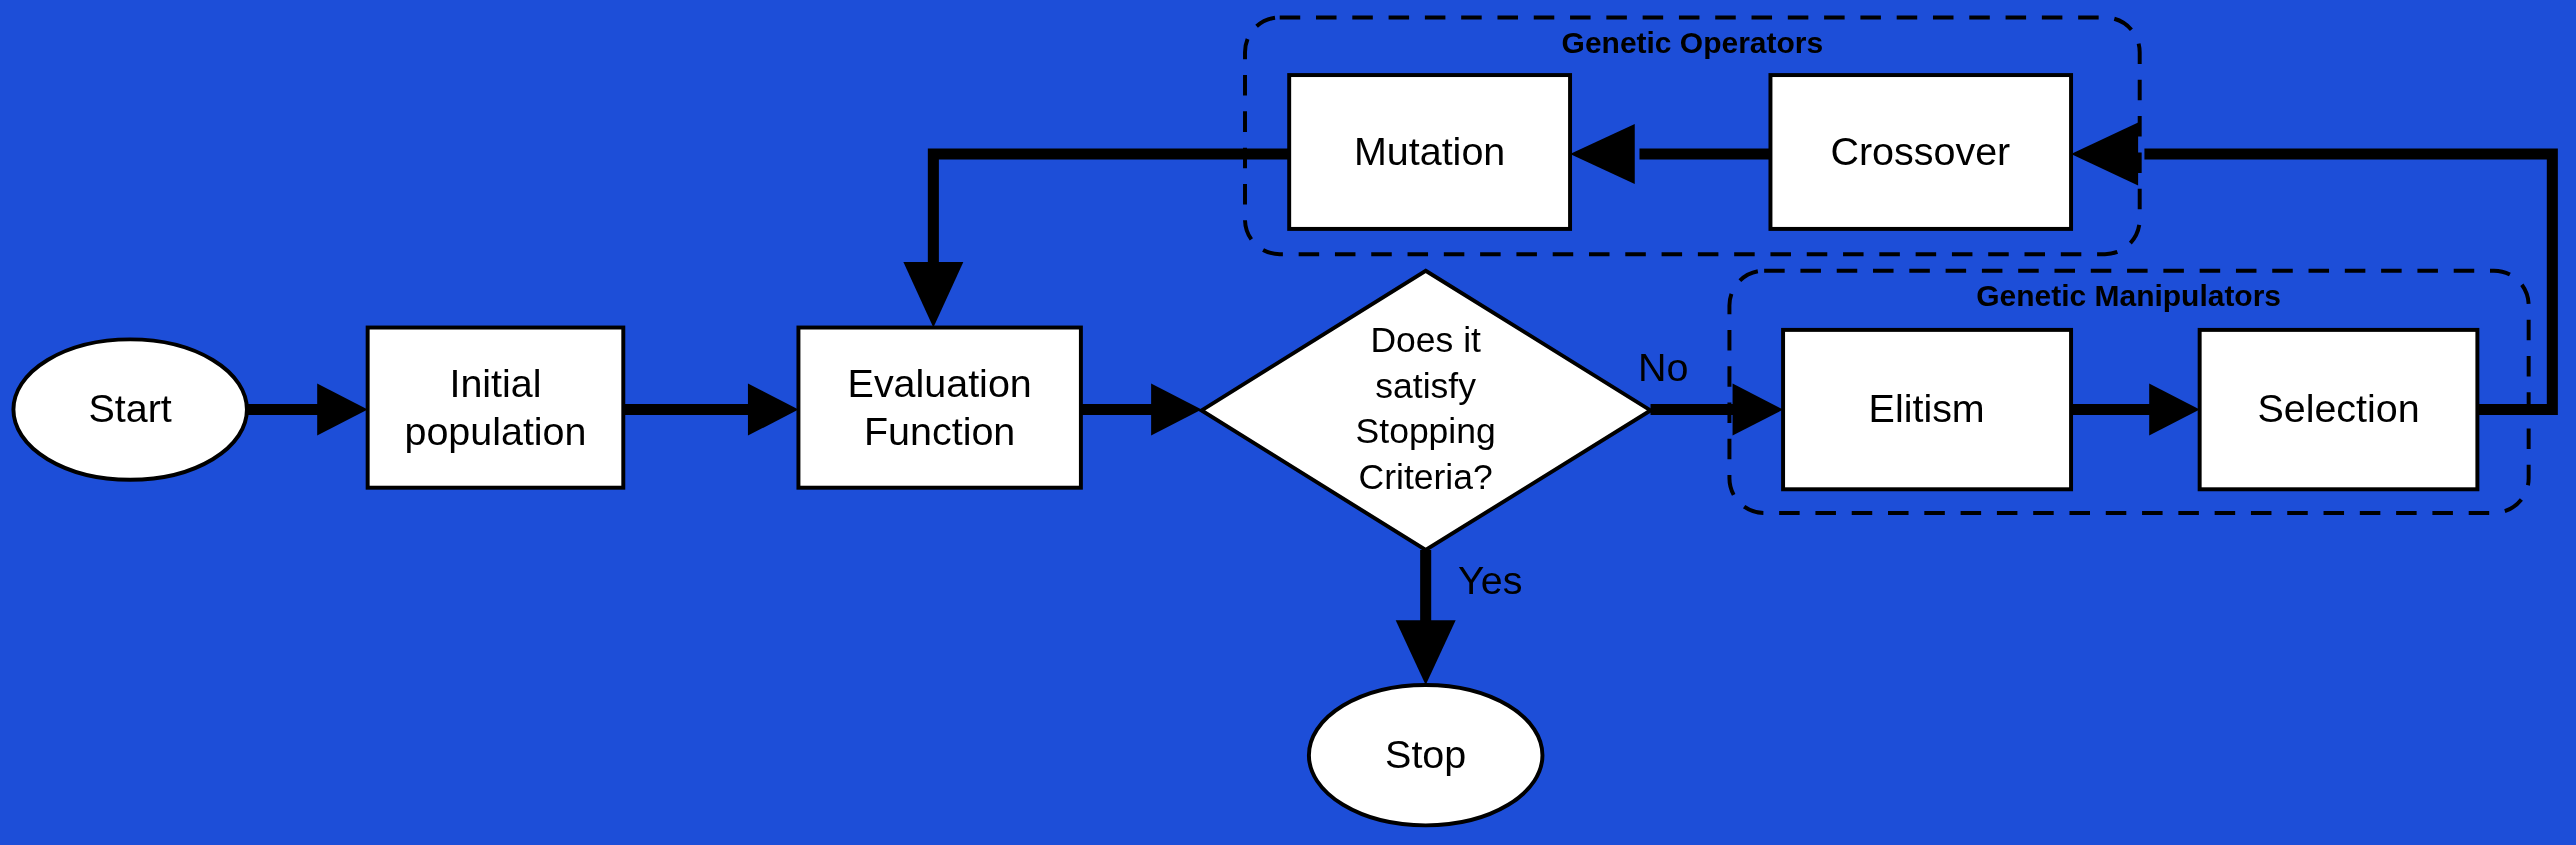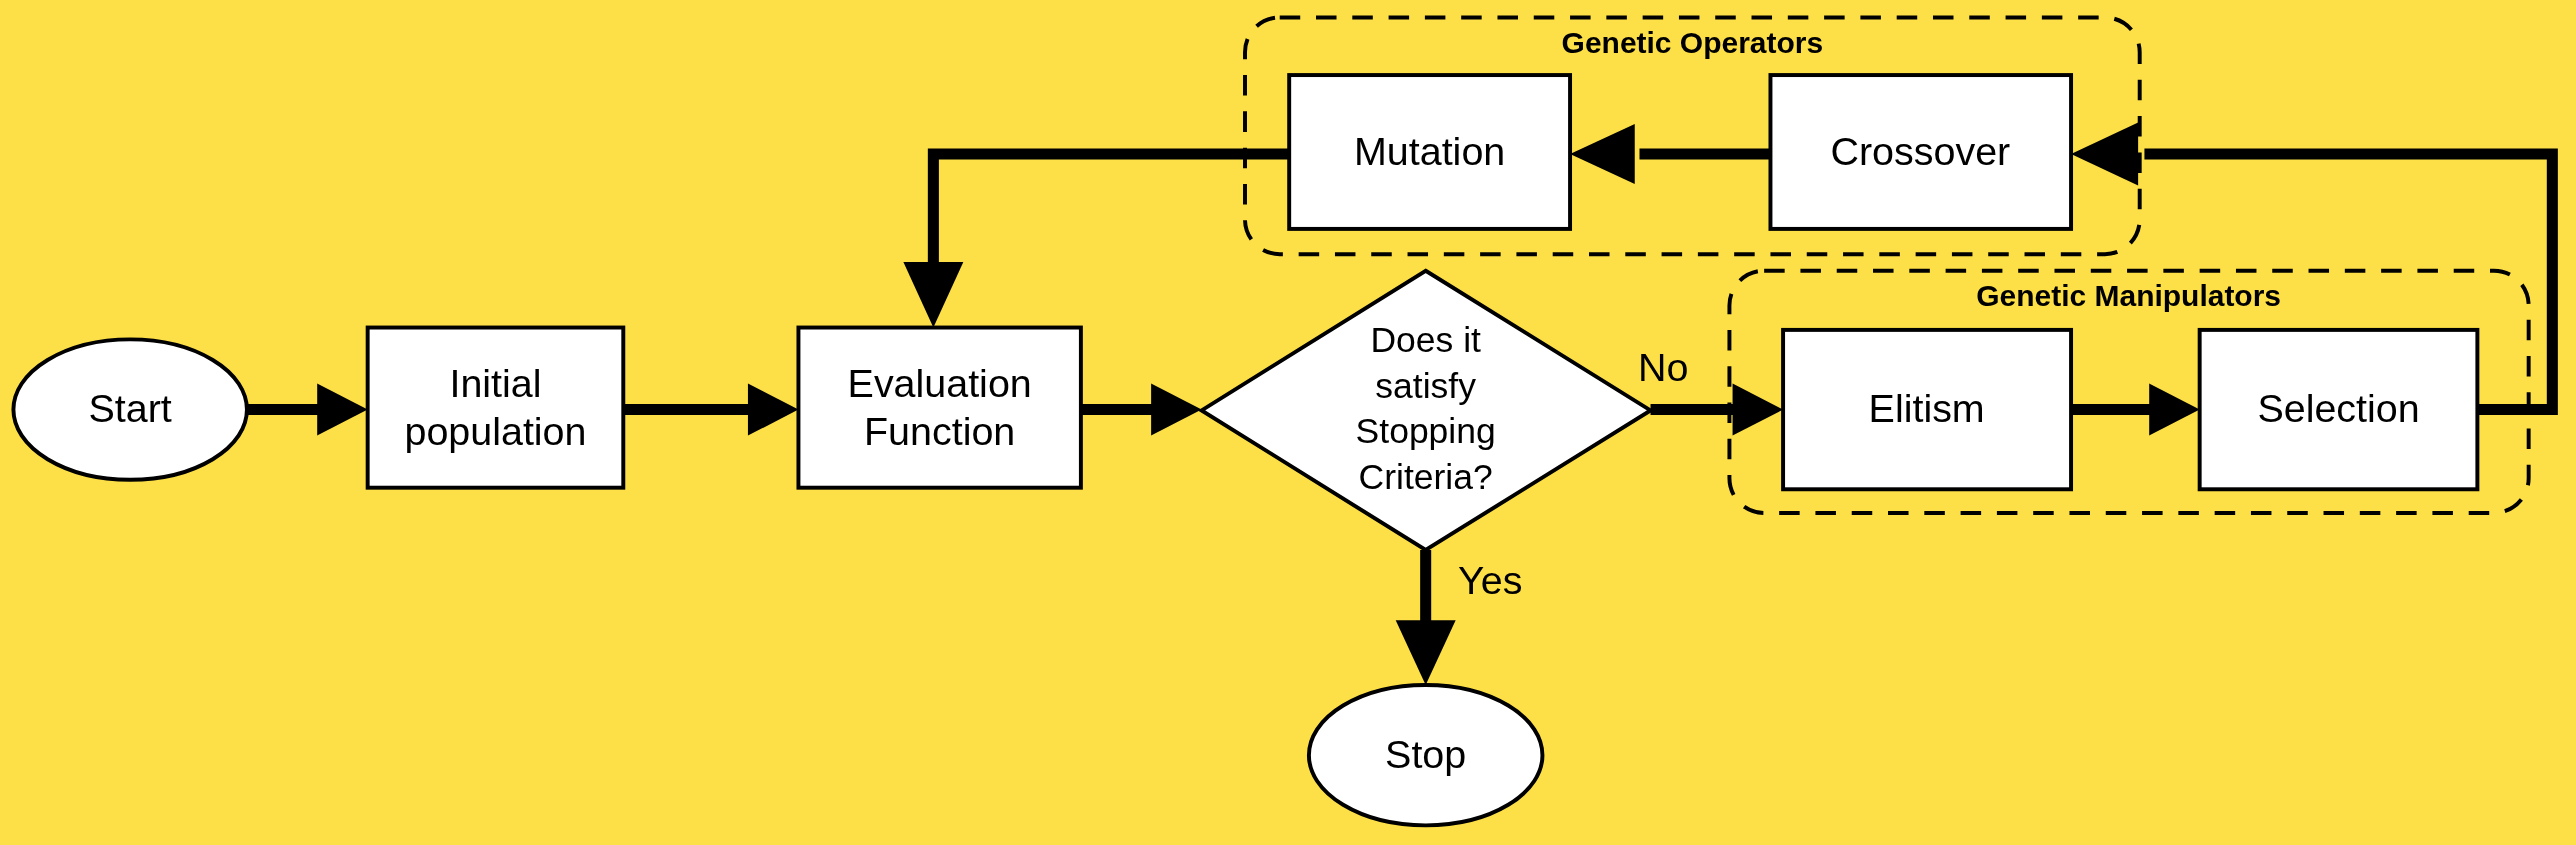--- a/index.html
+++ b/index.html
@@ -10,21 +10,21 @@
   body {
     width: 2576px;
     height: 846px;
     overflow: hidden;
     font-family: "Liberation Sans", sans-serif;
   }
   #canvas-wrap {
     position: relative;
     width: 2576px;
     height: 846px;
-    background: #fde047;
+    background: #1d4ed8;
   }
   svg#flowchart {
     position: absolute;
     top: 0;
     left: 0;
     width: 2576px;
     height: 846px;
     display: block;
   }
   .node-shape {

